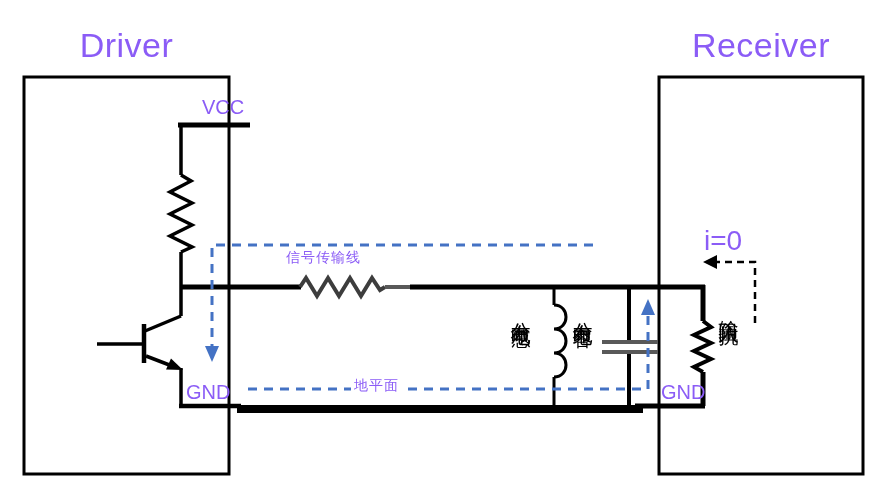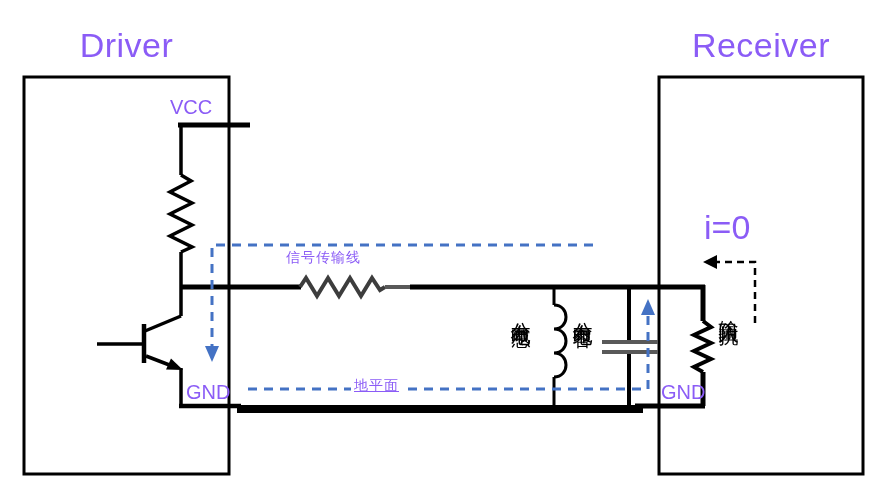--- a/index.html
+++ b/index.html
@@ -18,21 +18,21 @@
   svg .dash-ink{stroke-dasharray:7 5;}
   .lbl{position:absolute;white-space:nowrap;color:#8b5cf6;}
   .title{font-size:34px;font-weight:500;letter-spacing:0.5px;}
   .pin{font-size:20px;}
   .cjk{font-size:14px;letter-spacing:1px;}
   .vlabel{
     position:absolute;writing-mode:vertical-rl;text-orientation:upright;
     font-size:20px;line-height:24px;letter-spacing:2px;white-space:nowrap;color:#000;
   }
   .onwire{background:#fff;padding:0 3px;}
-  .i0{font-size:34px;}
+  .i0{font-size:28px;margin-top:17px;}
   .ctr{text-align:center;}
 </style>
 </head>
 <body>
 
 <div class="stage">
 
   <svg width="879" height="494" viewBox="0 0 879 494">
 
     <rect x="24" y="77" width="205" height="397" class="s-ink" stroke-width="3"></rect>
@@ -78,26 +78,26 @@
     <polyline points="248,389 648,389 648,315" class="s-blue dash-blue" stroke-width="3"></polyline>
     <polygon points="648,299 641,315 655,315" class="f-blue"></polygon>
 
     <polyline points="755,323 755,262 716,262" class="s-ink dash-ink" stroke-width="2.5"></polyline>
     <polygon points="703,262 717,255 717,269" class="f-ink"></polygon>
   </svg>
 
   <div class="lbl title ctr" style="left:24px;top:26px;width:205px;">Driver</div>
   <div class="lbl title ctr" style="left:659px;top:26px;width:204px;">Receiver</div>
 
-  <div class="lbl pin" style="left:170px;top:96px;">VCC</div>
+  <div class="lbl pin" style="left:202px;top:96px;">VCC</div>
   <div class="lbl pin" style="left:186px;top:381px;">GND</div>
   <div class="lbl pin" style="left:661px;top:381px;">GND</div>
 
   <div class="lbl cjk" style="left:286px;top:249px;">信号传输线</div>
-  <div class="lbl cjk onwire" style="left:351px;top:377px;text-decoration:underline;">地平面</div>
+  <div class="lbl cjk onwire" style="left:351px;top:377px;">地平面</div>
 
   <div class="vlabel" style="left:509px;top:306px;">分布电感</div>
   <div class="vlabel" style="left:571px;top:306px;">分布电容</div>
   <div class="vlabel" style="left:717px;top:304px;">输入阻抗</div>
 
   <div class="lbl i0" style="left:704px;top:208px;">i=0</div>
 
 </div>
 
 </body></html>

